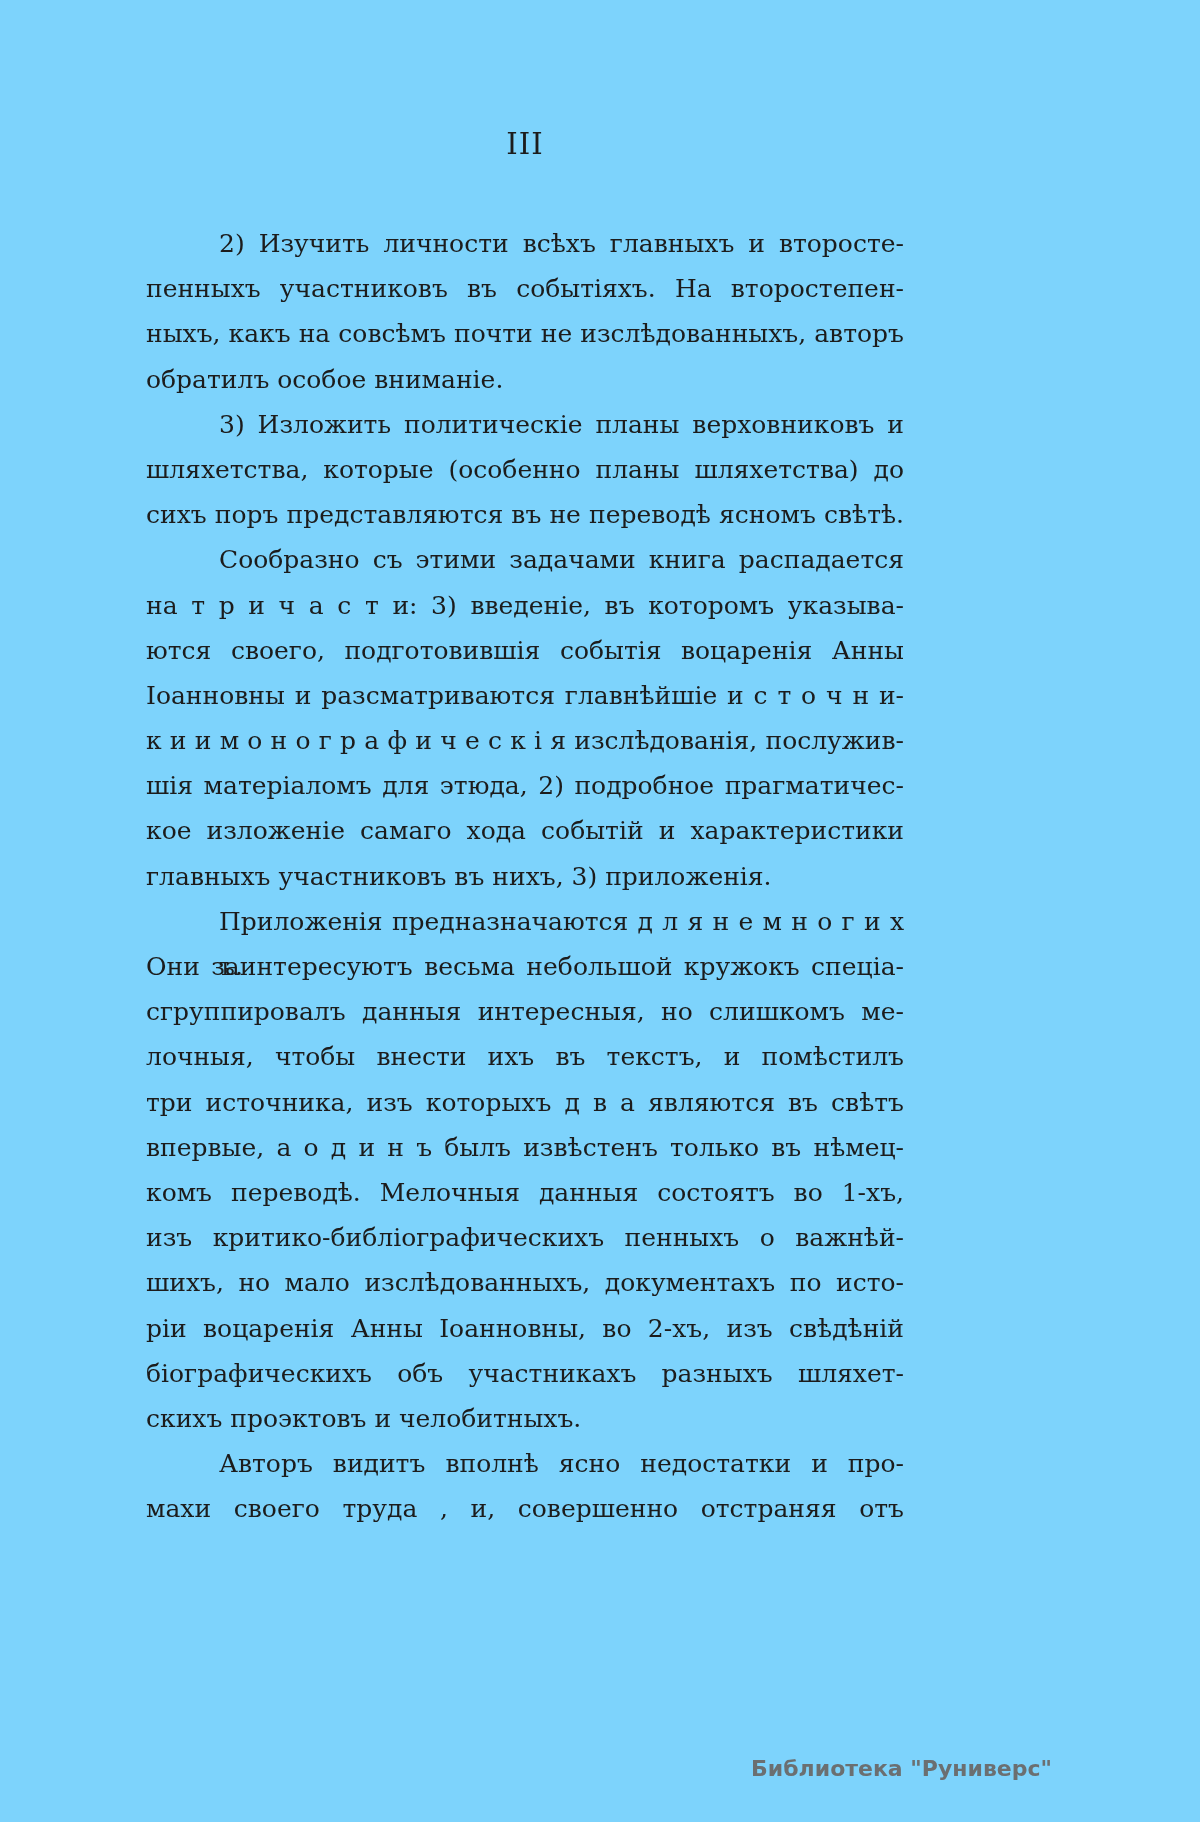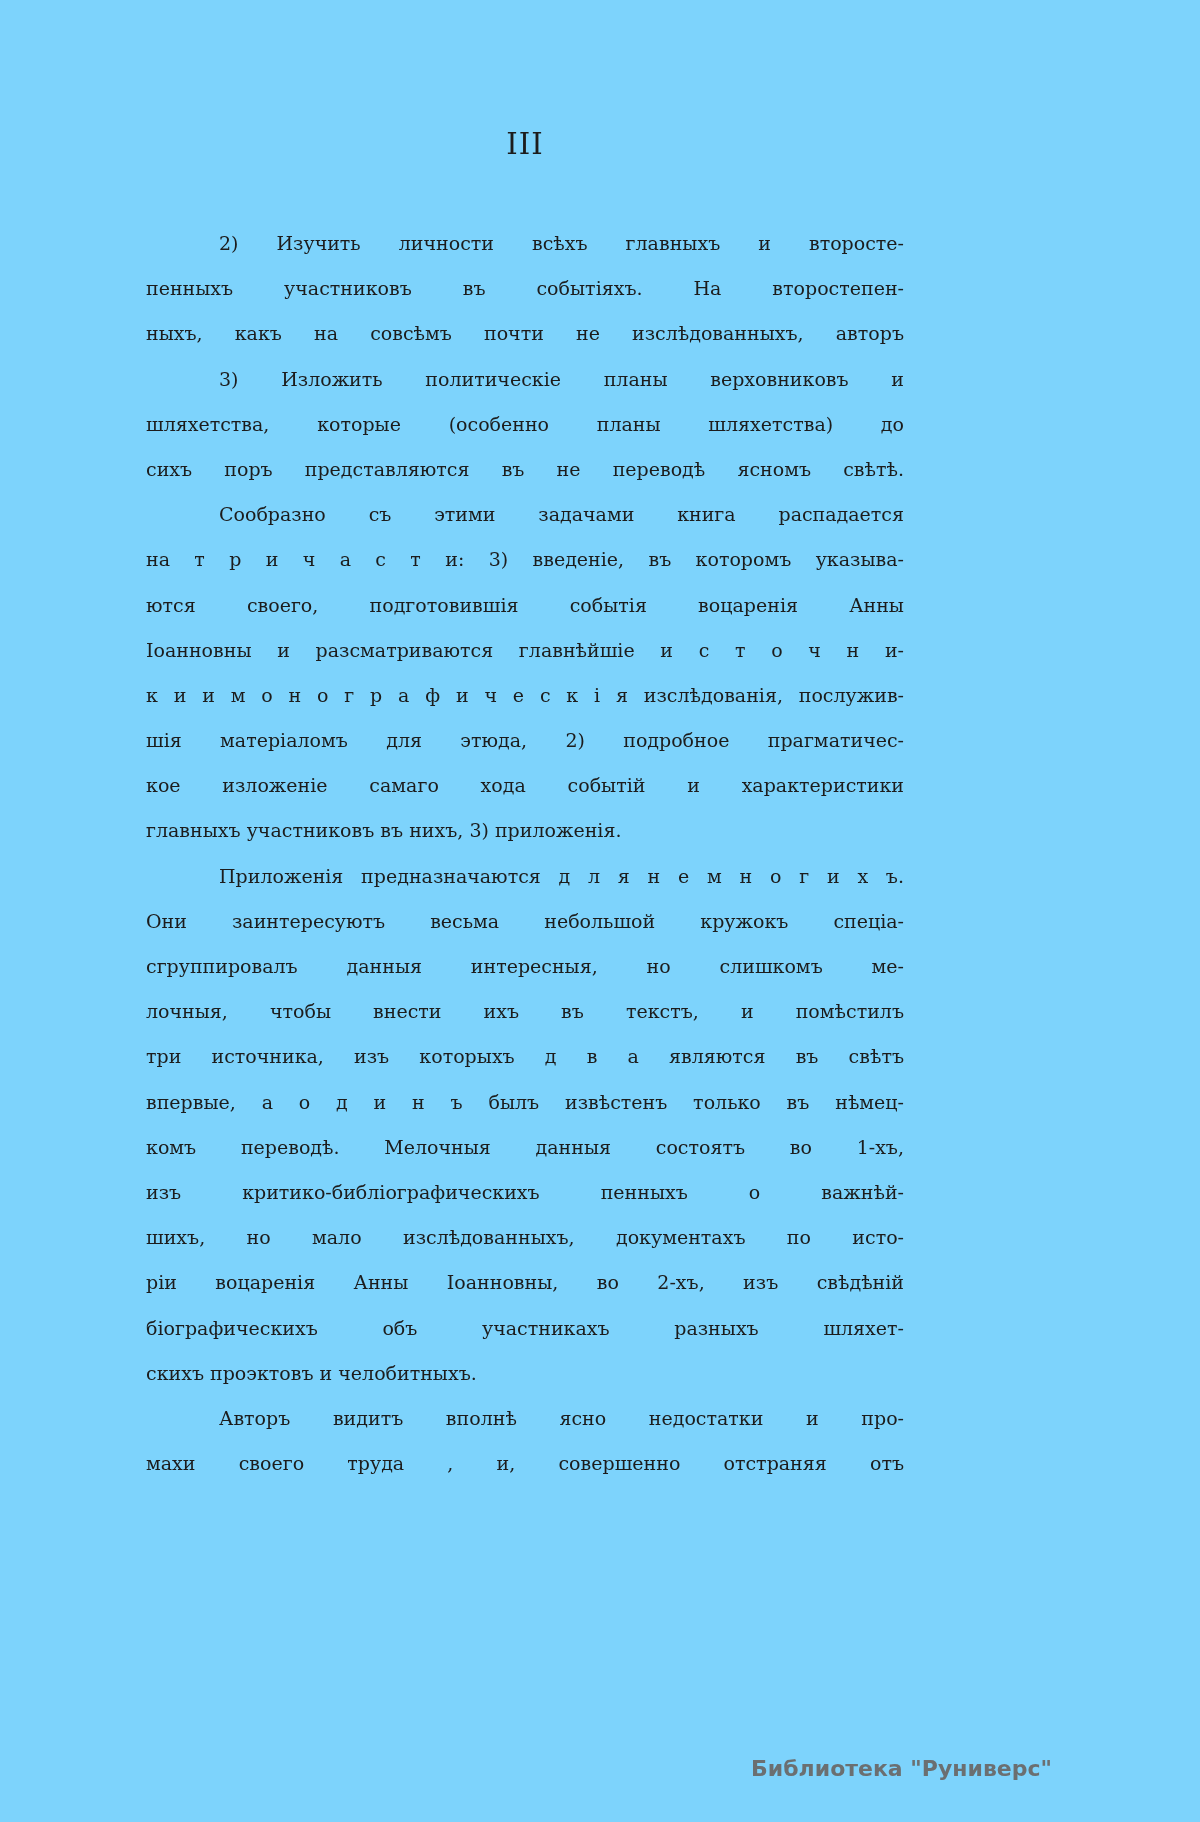--- a/index.html
+++ b/index.html
@@ -23,21 +23,21 @@
     width: 758px;
     text-align: center;
     font-size: 29px;
     letter-spacing: 1px;
   }
   .text-block {
     position: absolute;
     top: 221px;
     left: 146px;
     width: 758px;
-    font-size: 19px;
+    font-size: 25px;
   }
   .para {
     margin: 0;
     padding: 0;
   }
   .line {
     display: block;
     height: 45.2px;
     line-height: 45.2px;
     text-align: justify;
@@ -67,20 +67,21 @@
 <div class="sheet">
 
   <div class="page-number">III</div>
 
   <div class="text-block">
 
     <p class="para">
       <span class="line indent">2) Изучить личности всѣхъ главныхъ и второсте-</span>
       <span class="line">пенныхъ участниковъ въ событіяхъ. На второстепен-</span>
       <span class="line">ныхъ, какъ на совсѣмъ почти не изслѣдованныхъ, авторъ</span>
+      <span class="line no-fill">обратилъ особое вниманіе.</span>
     </p>
 
     <p class="para">
       <span class="line indent">3) Изложить политическіе планы верховниковъ и</span>
       <span class="line">шляхетства, которые (особенно планы шляхетства) до</span>
       <span class="line">сихъ поръ представляются въ не переводѣ ясномъ свѣтѣ.</span>
     </p>
 
     <p class="para">
       <span class="line indent">Сообразно съ этими задачами книга распадается</span>

